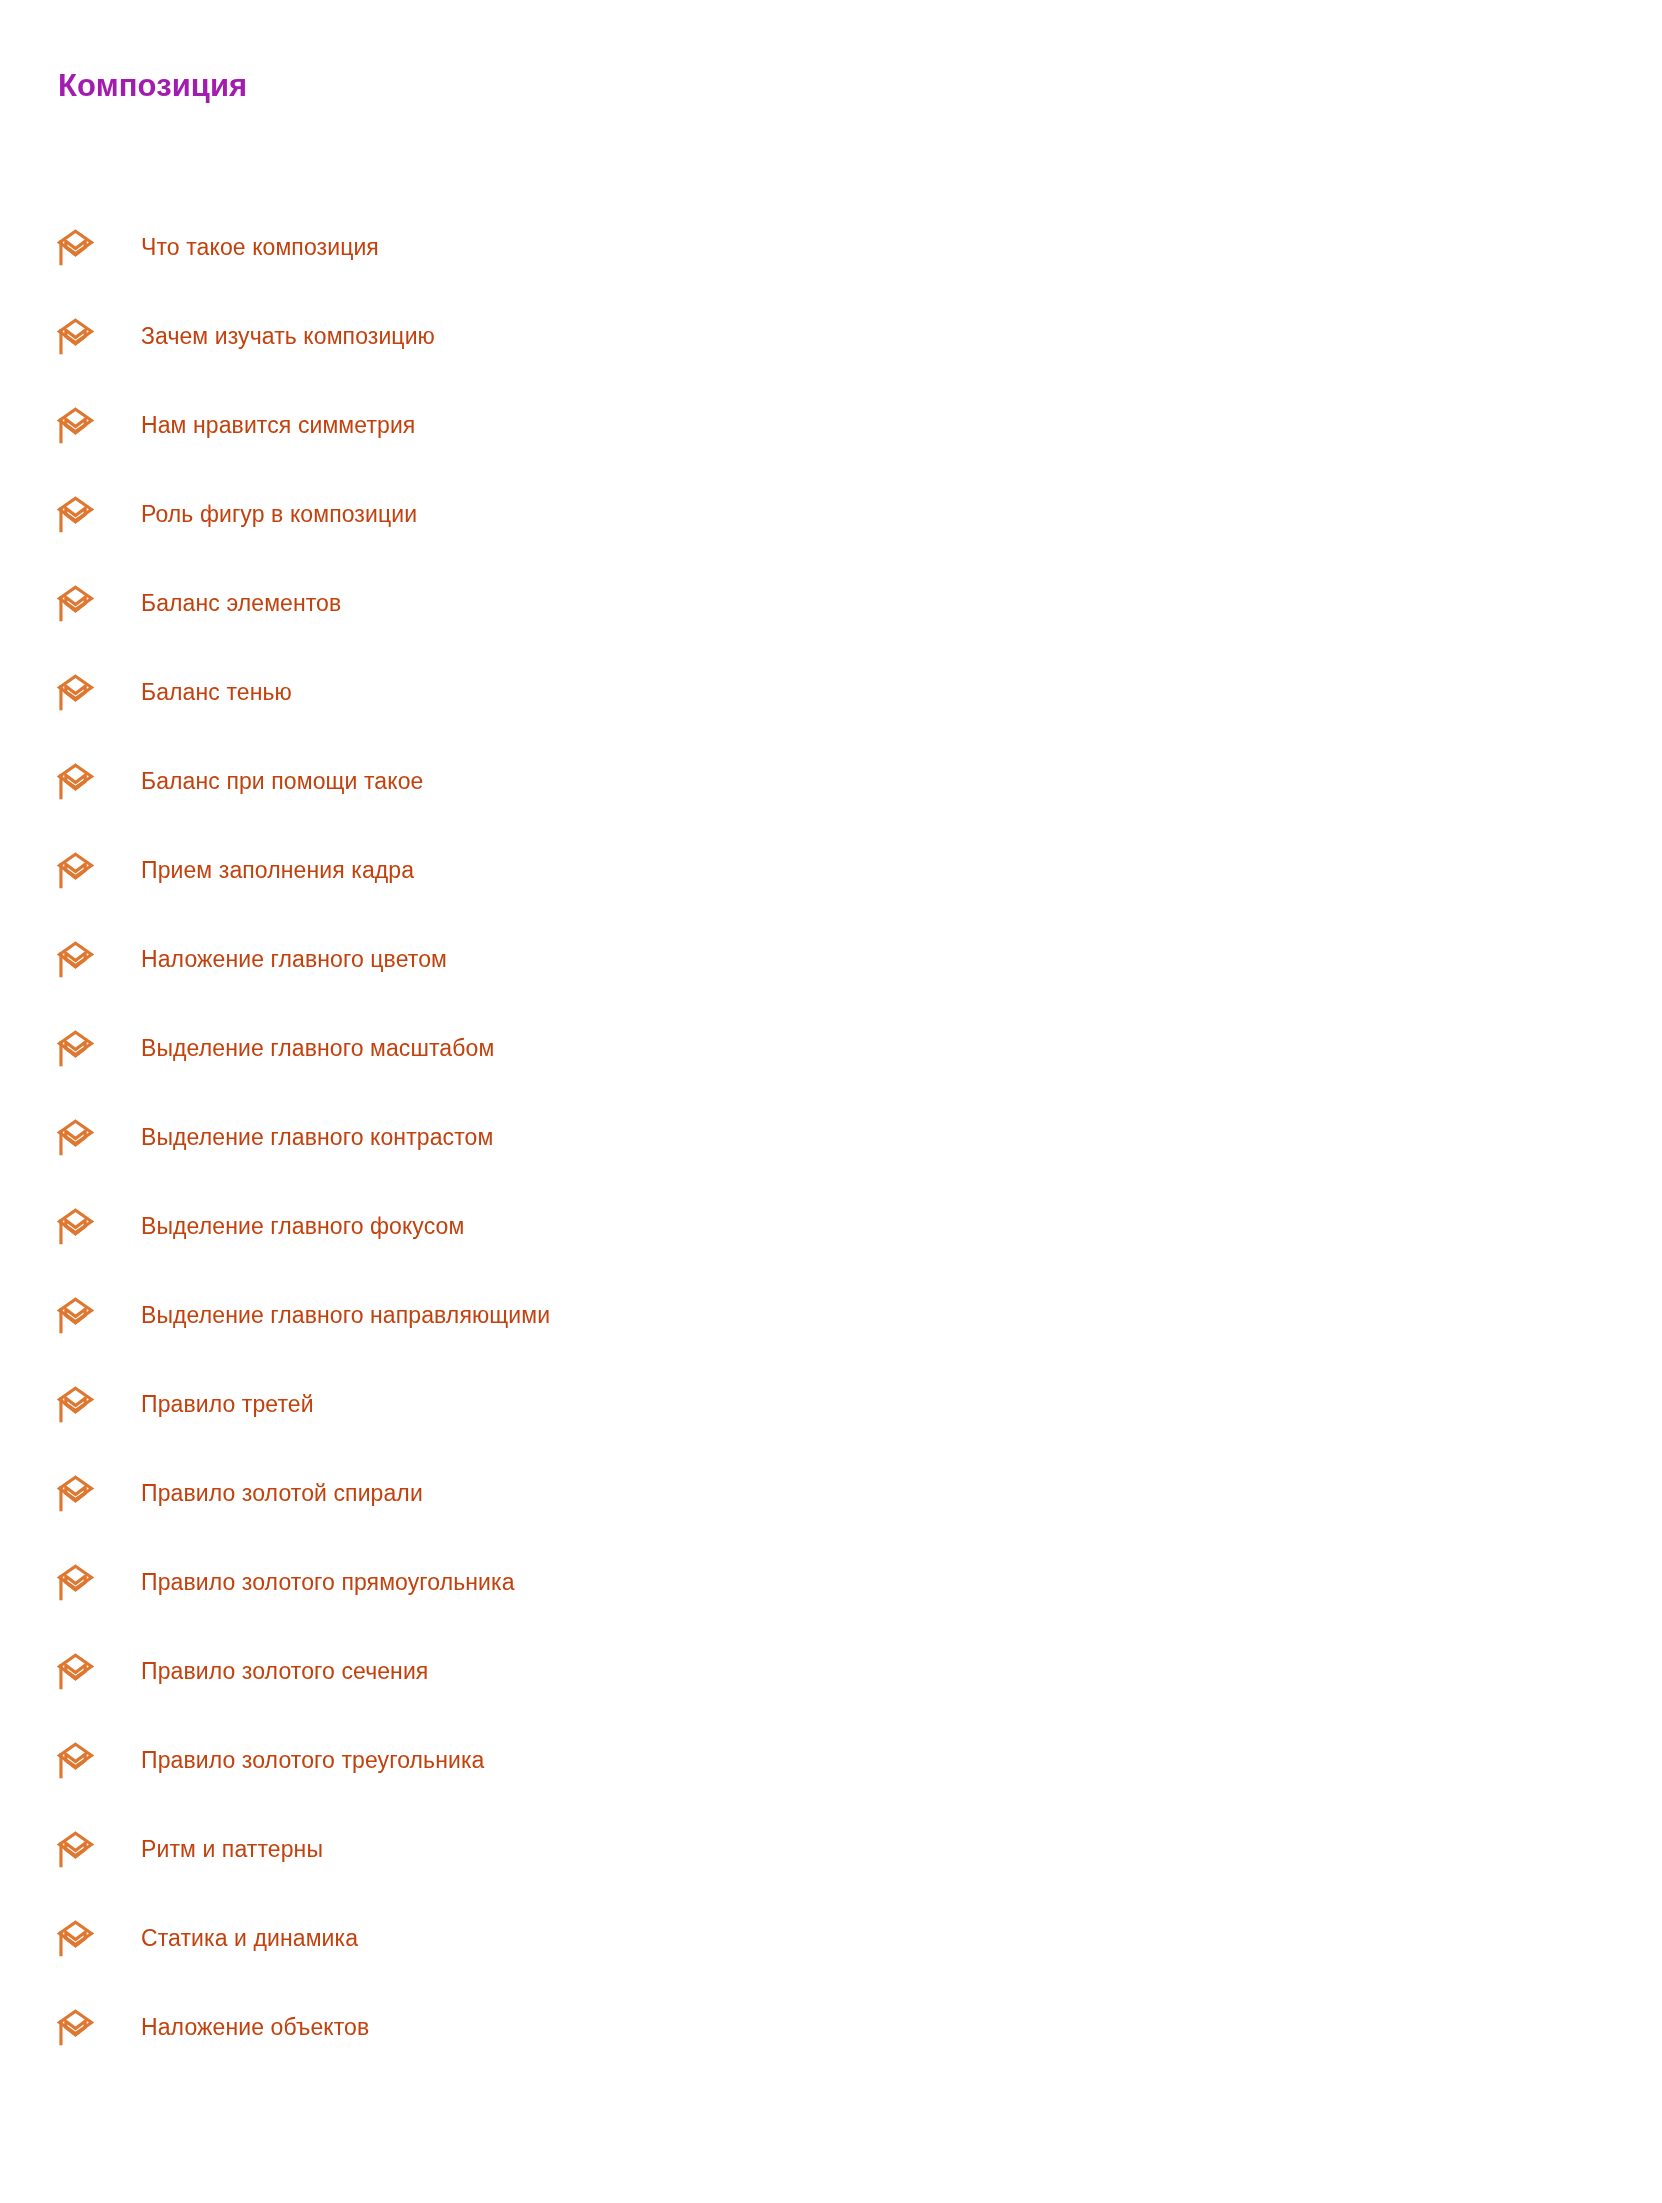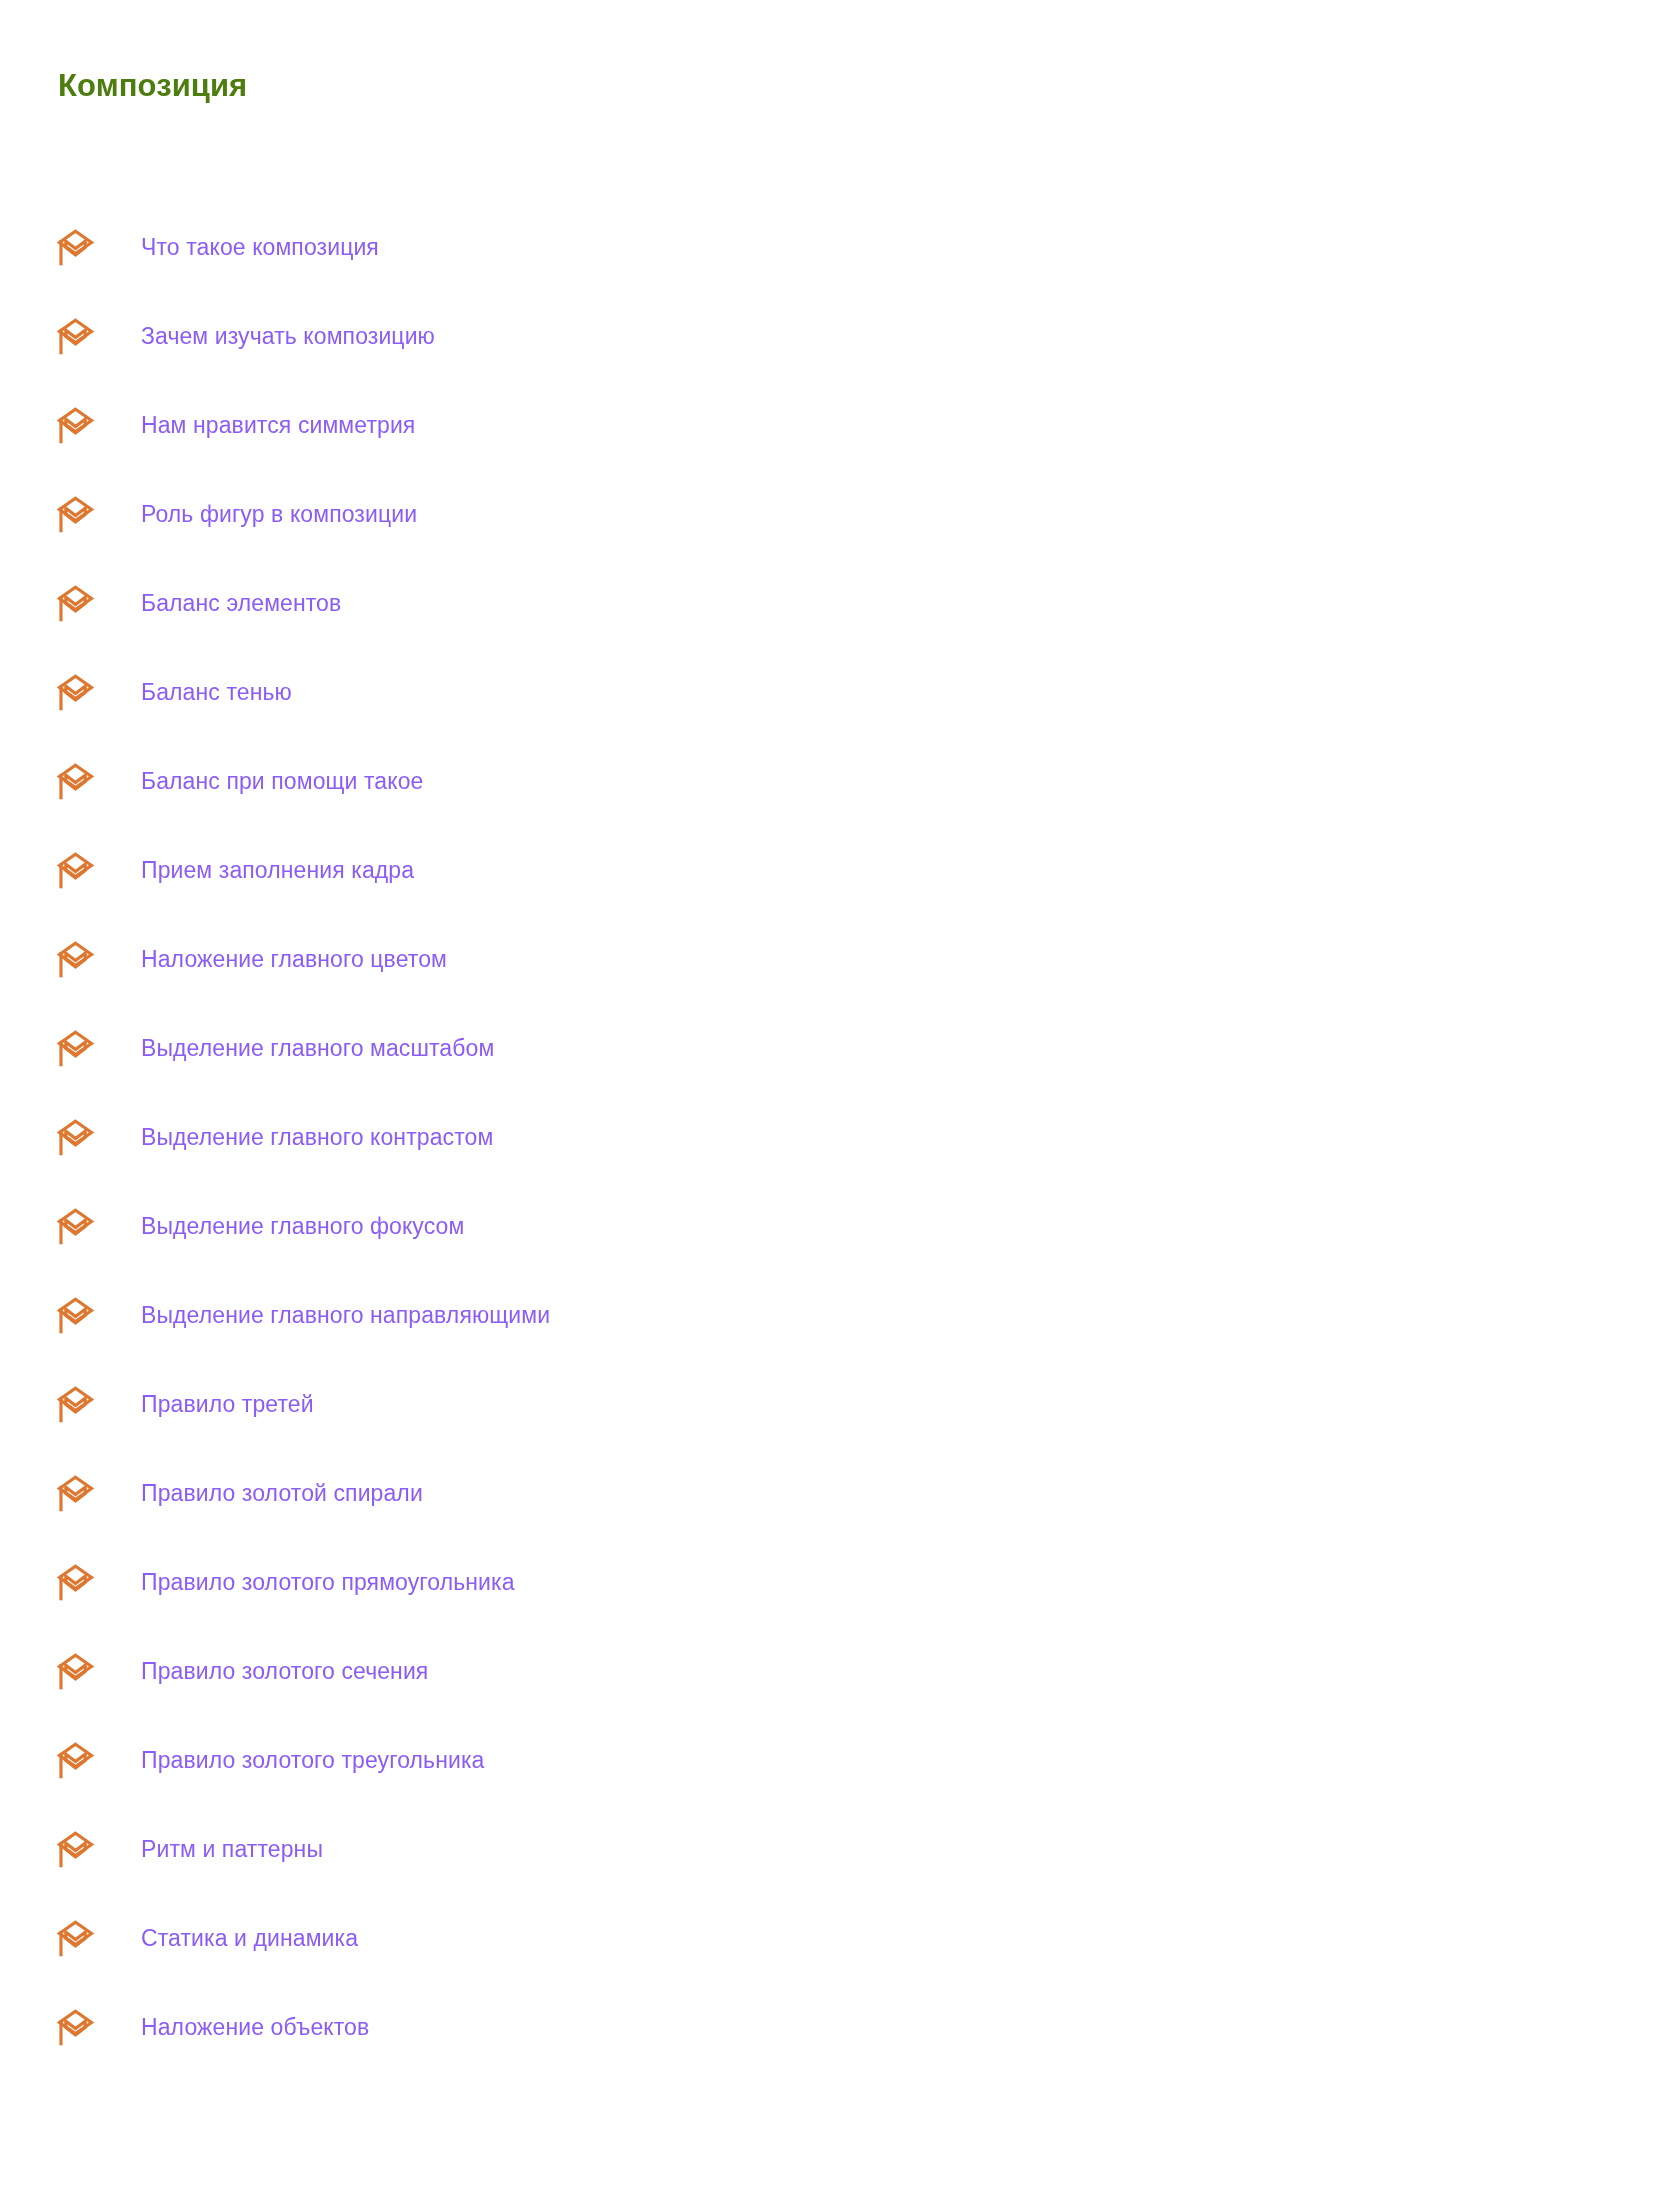--- a/index.html
+++ b/index.html
@@ -22,21 +22,21 @@
     background: #ffffff;
     box-sizing: border-box;
   }
   .page-title {
     position: absolute;
     left: 58px;
     top: 45px;
     font-size: 31px;
     font-weight: bold;
     letter-spacing: 0.1px;
-    color: #4d7c0f;
+    color: #a21caf;
     line-height: 1.3;
     white-space: nowrap;
   }
   .topic-list {
     position: absolute;
     left: 0;
     top: 203px;
     width: 1663px;
     margin: 0;
     padding: 0;
@@ -60,21 +60,21 @@
   .topic-icon svg {
     display: block;
     width: 41px;
     height: 41px;
     overflow: visible;
   }
   .topic-label {
     margin-left: 45px;
     font-size: 23px;
     font-weight: normal;
-    color: #8b5cf6;
+    color: #c2410c;
     letter-spacing: 0.1px;
     line-height: 1.2;
     white-space: nowrap;
   }
 </style>
 </head>
 <body>
 
 <div class="page">
 

